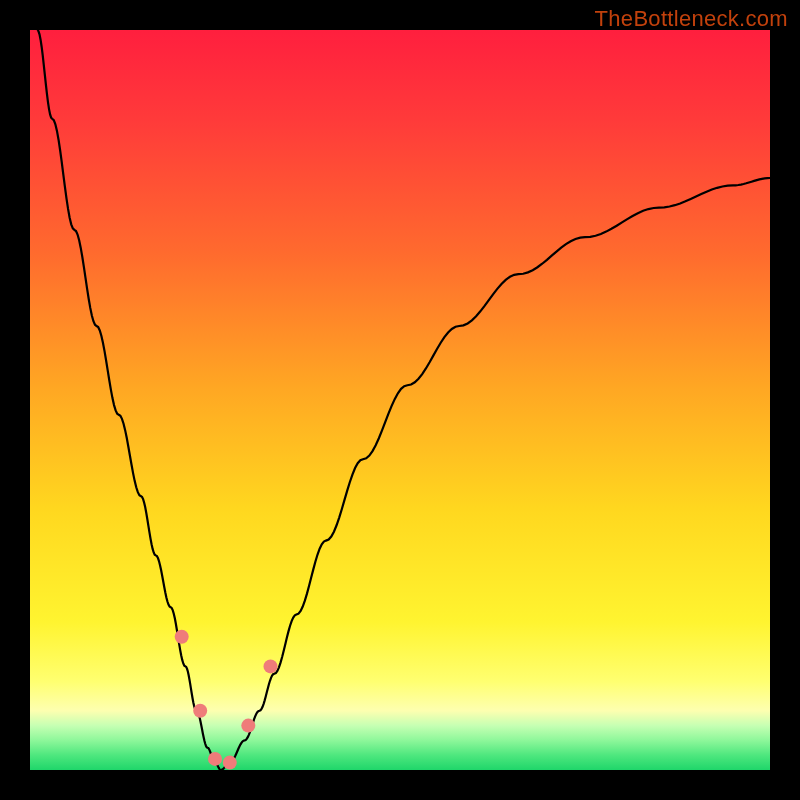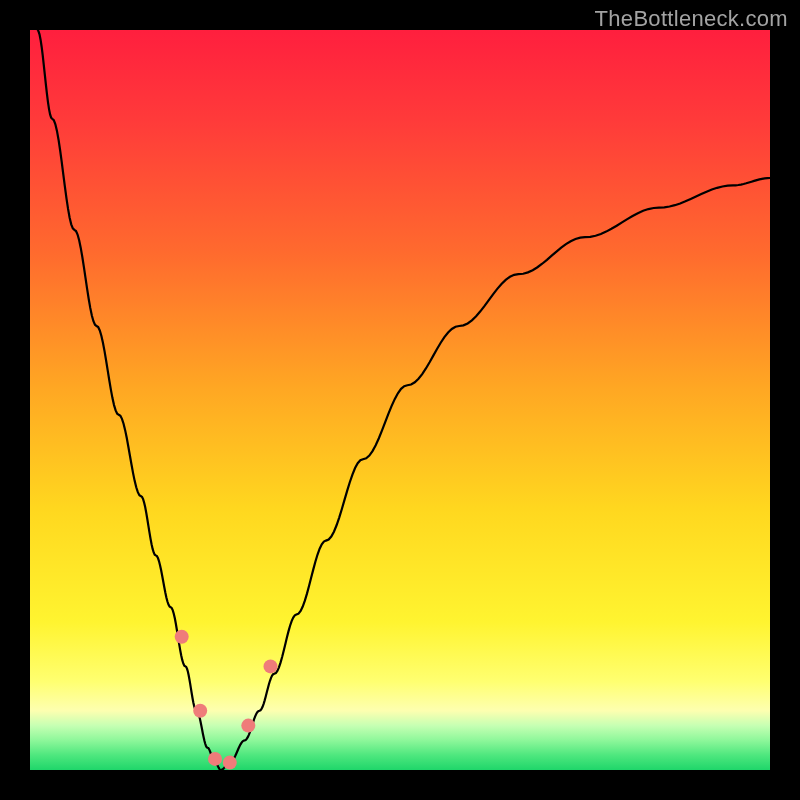--- a/index.html
+++ b/index.html
@@ -14,21 +14,21 @@
   .frame {
     position: relative;
     width: 800px;
     height: 800px;
     background: #000;
   }
   .watermark {
     position: absolute;
     top: 6px;
     right: 12px;
-    color: #a3a3a3;
+    color: #c2410c;
     font-size: 22px;
     font-weight: 500;
     letter-spacing: 0.3px;
     z-index: 10;
     text-align: center;
   }
   .plot {
     position: absolute;
     left: 30px;
     top: 30px;

